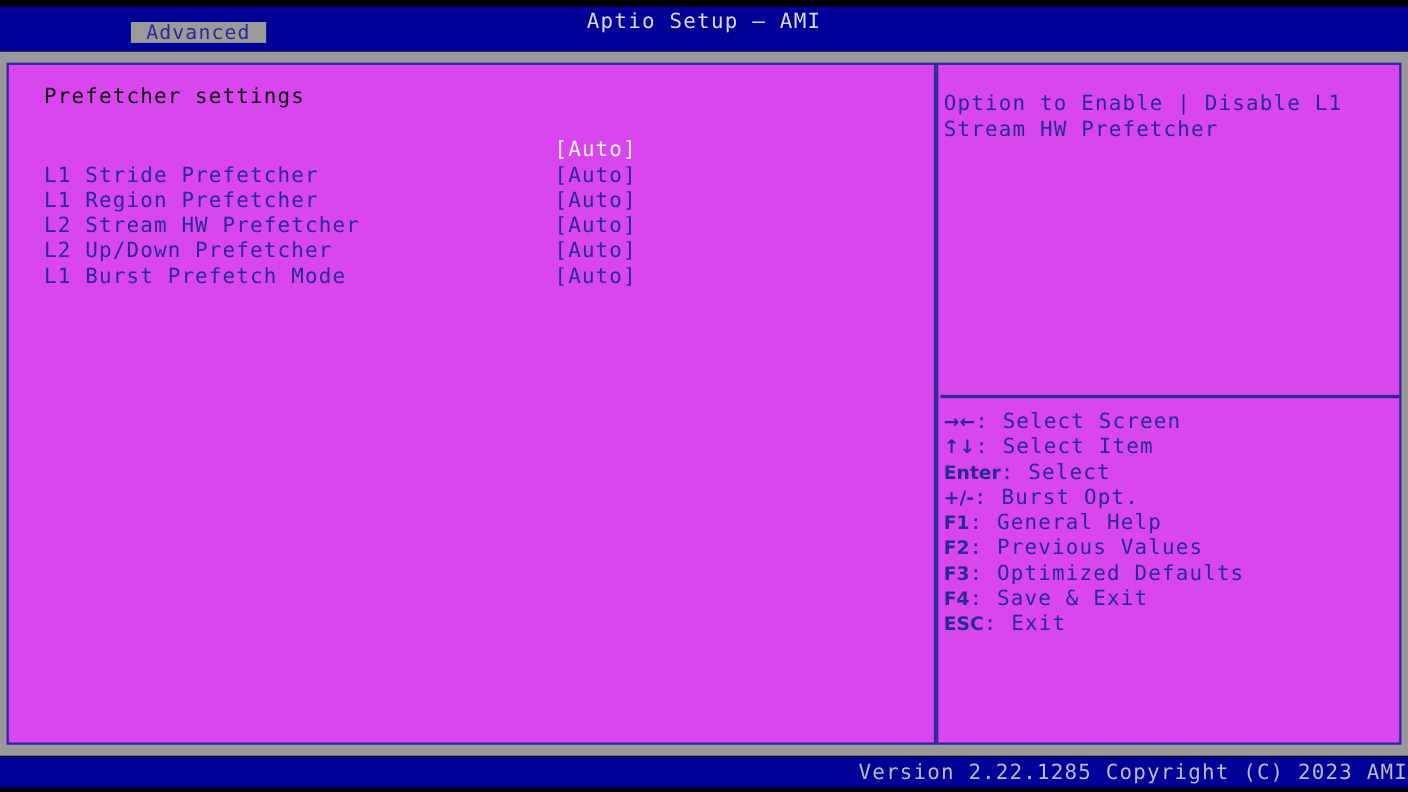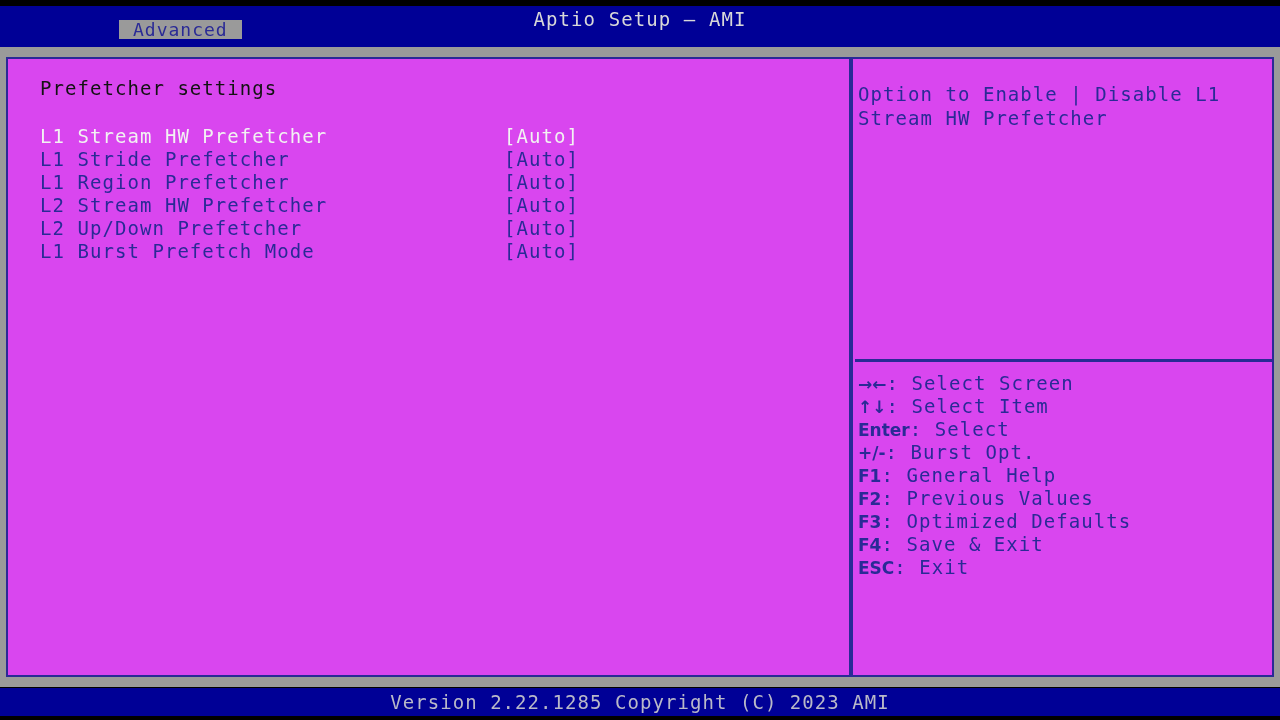--- a/index.html
+++ b/index.html
@@ -179,21 +179,21 @@
     height: 28px;
     background: #000096;
   }
   #footer-text {
     position: absolute;
     left: 0;
     top: 689px;
     width: 1280px;
     height: 26px;
     line-height: 26px;
-    text-align: center;
+    text-align: right;
     color: #b9b9c8;
     font-size: 19px;
     letter-spacing: 1.05px;
     white-space: pre;
   }
 </style>
 </head>
 <body>
 
 <div id="screen">
@@ -203,21 +203,21 @@
 
   <div id="tab-strip">
     <div class="tab active">Advanced</div>
   </div>
 
   <div id="body-area">
 
     <div class="panel" id="settings-panel">
       <div id="section-heading">Prefetcher settings</div>
       <div id="menu-list">
-          <div class="menu-row selected"><span class="menu-label">L1 Stream HW Prefetcher</span><span class="menu-value">[Auto]</span></div>
+          <div class="menu-row selected"><span class="menu-value">[Auto]</span></div>
           <div class="menu-row"><span class="menu-label">L1 Stride Prefetcher</span><span class="menu-value">[Auto]</span></div>
           <div class="menu-row"><span class="menu-label">L1 Region Prefetcher</span><span class="menu-value">[Auto]</span></div>
           <div class="menu-row"><span class="menu-label">L2 Stream HW Prefetcher</span><span class="menu-value">[Auto]</span></div>
           <div class="menu-row"><span class="menu-label">L2 Up/Down Prefetcher</span><span class="menu-value">[Auto]</span></div>
           <div class="menu-row"><span class="menu-label">L1 Burst Prefetch Mode</span><span class="menu-value">[Auto]</span></div>
         </div>
     </div>
 
     <div class="panel" id="help-panel">
       <div id="help-text">Option to Enable | Disable L1 Stream HW Prefetcher</div>

